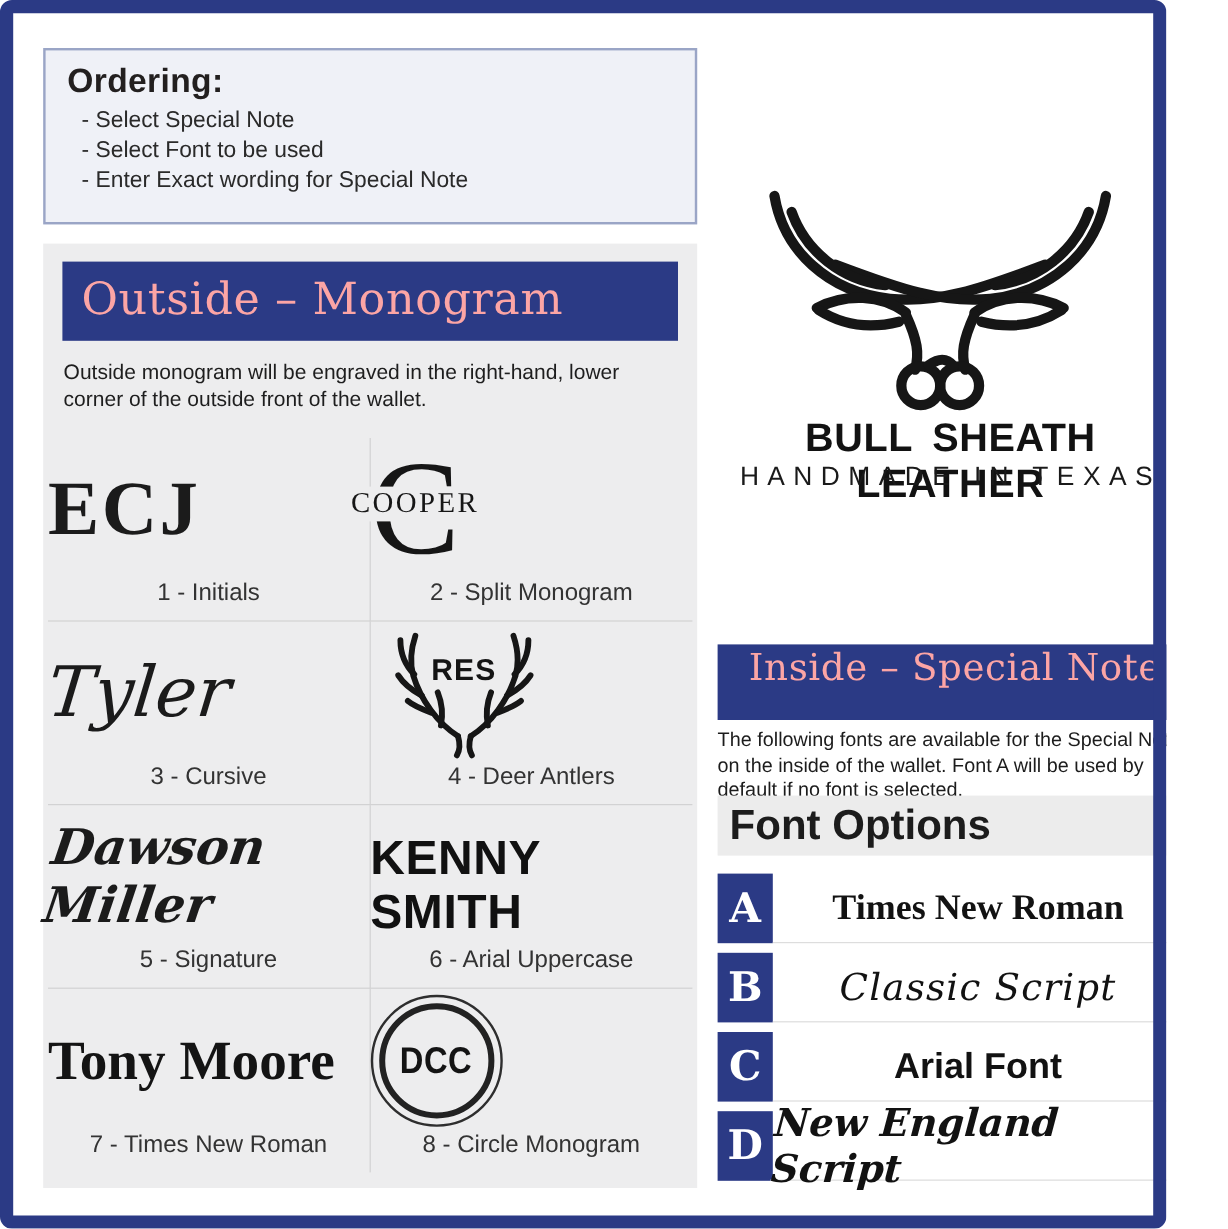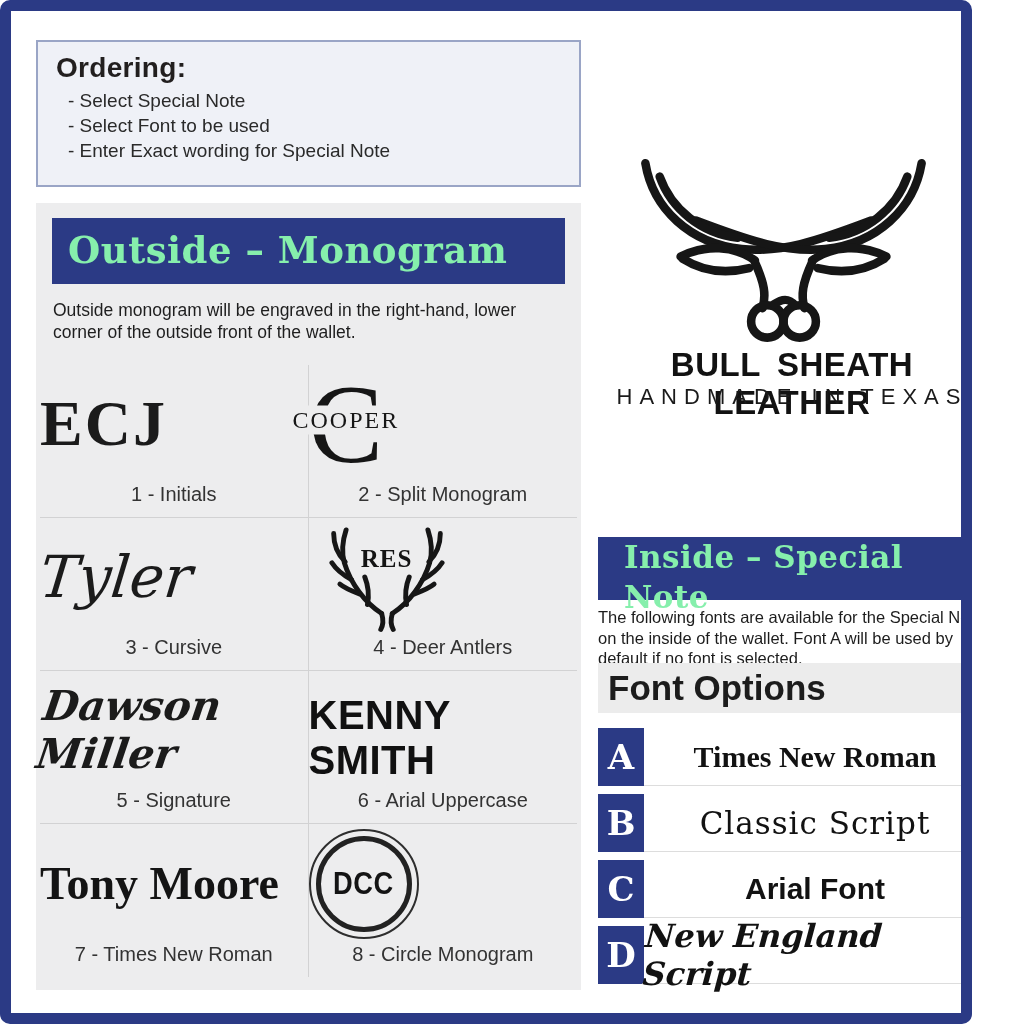--- a/index.html
+++ b/index.html
@@ -8,21 +8,21 @@
   .frame{position:absolute;inset:0;border:11px solid #2b3a85;border-radius:10px;pointer-events:none;z-index:50;}
 
   
   #ordering-box{position:absolute;left:36px;top:40px;width:545px;height:147px;background:#eff1f7;
                 border:2px solid #9aa5c6;box-sizing:border-box;padding:10px 18px;}
   #ordering-title{font-size:28px;font-weight:800;letter-spacing:.3px;margin-bottom:4px;}
   .ordering-item{font-size:19px;line-height:25px;padding-left:12px;color:#2a2a2a;}
 
   
   #left-panel{position:absolute;left:36px;top:203px;width:545px;height:787px;background:#ededee;}
-  .blue-header{background:#2b3a85;color:#86efac;font-family:"DejaVu Serif",serif;font-weight:700;
+  .blue-header{background:#2b3a85;color:#fca5a5;font-family:"DejaVu Serif",serif;font-weight:400;
                letter-spacing:.5px;}
   #outside-header{position:absolute;left:16px;top:15px;width:513px;height:66px;line-height:64px;
                   font-size:37px;padding-left:16px;box-sizing:border-box;}
   #outside-desc{position:absolute;left:17px;top:96px;width:508px;font-size:17.5px;line-height:1.28;color:#1e1e1e;}
 
   
   #mono-grid{position:absolute;left:4px;top:162px;width:537px;height:612px;display:grid;
              grid-template-columns:1fr 1fr;grid-template-rows:repeat(4,1fr);}
   .cell{display:flex;flex-direction:column;align-items:center;justify-content:flex-end;box-sizing:border-box;}
   .cell.col-l{border-right:1px solid #d2d2d3;}
@@ -32,21 +32,21 @@
 
   .s-initials{font-family:"Liberation Serif",serif;font-weight:700;font-size:64px;letter-spacing:2px;color:#1b1b1b;}
   .s-split{position:relative;display:flex;align-items:center;justify-content:center;}
   .s-split .bigc{font-family:"Liberation Serif",serif;font-weight:500;font-size:112px;line-height:1;color:#161616;}
   .s-split .name{position:absolute;left:50%;top:46%;transform:translate(-50%,-50%);white-space:nowrap;
                  font-family:"Liberation Serif",serif;font-size:24px;letter-spacing:2px;color:#161616;
                  background:#ededee;padding:1px 2px;}
   .s-cursive{font-family:"DejaVu Serif",serif;font-style:italic;font-size:58px;color:#1b1b1b;transform:skewX(-6deg);}
   .s-antlers{position:relative;width:156px;height:112px;}
   .s-antlers .res{position:absolute;left:50%;top:24px;transform:translateX(-50%);
-                  font-family:Liberation Serif, serif;font-weight:700;font-size:25px;letter-spacing:1px;color:#141414;}
+                  font-family:Liberation Sans, sans-serif;font-weight:700;font-size:25px;letter-spacing:1px;color:#141414;}
   .s-signature{font-family:"DejaVu Serif",serif;font-style:italic;font-weight:600;font-size:41px;color:#1b1b1b;transform:skewX(-8deg);}
   .s-arial{font-family:"Liberation Sans",sans-serif;font-weight:800;font-size:40px;letter-spacing:.5px;color:#111;margin-top:16px;}
   .s-times{font-family:"Liberation Serif",serif;font-weight:700;font-size:46px;color:#141414;}
   .s-circle{width:106px;height:106px;border:2px solid #2e2e2e;border-radius:50%;
             display:flex;align-items:center;justify-content:center;background:transparent;}
   .s-circle .inner{width:86px;height:86px;border:5px solid #222;border-radius:50%;
                    display:flex;align-items:center;justify-content:center;}
   .s-circle .txt{font-family:"Liberation Sans",sans-serif;font-weight:800;font-size:31px;letter-spacing:.5px;
                  transform:scaleX(.88);color:#141414;}
 
@@ -60,21 +60,21 @@
                  font-size:31px;padding-left:26px;box-sizing:border-box;}
   #inside-desc{position:absolute;left:598px;top:607px;width:392px;font-size:16.5px;line-height:1.25;color:#1c1c1c;}
   #font-options-bar{position:absolute;left:598px;top:663px;width:388px;height:50px;background:#ececec;
                     font-size:35px;font-weight:800;line-height:50px;padding-left:10px;box-sizing:border-box;color:#1c1c1c;}
   #font-rows{position:absolute;left:598px;top:728px;width:388px;}
   .frow{display:flex;height:58px;margin-bottom:8px;}
   .badge{width:46px;background:#2b3a85;color:#fff;display:flex;align-items:center;justify-content:center;
          font-family:"DejaVu Serif",serif;font-weight:800;font-size:34px;}
   .fname{flex:1;display:flex;align-items:center;justify-content:center;border-bottom:1px solid #ddd;color:#121212;}
   .fname-a{font-family:"Liberation Serif",serif;font-weight:700;font-size:30px;}
-  .fname-b{font-family:"DejaVu Serif",serif;font-size:31px;letter-spacing:1px;}
+  .fname-b{font-family:"DejaVu Serif",serif;font-style:italic;font-size:31px;letter-spacing:1px;}
   .fname-c{font-family:"Liberation Sans",sans-serif;font-weight:800;font-size:30px;}
   .fname-d{font-family:"DejaVu Serif",serif;font-style:italic;font-weight:800;font-size:32px;transform:skewX(-4deg);}
   svg .stroke{fill:none;stroke:#161616;stroke-linecap:round;stroke-linejoin:round;}
 </style>
 </head>
 <body>
 
 <div id="canvas">
   <div class="frame"></div>
 

